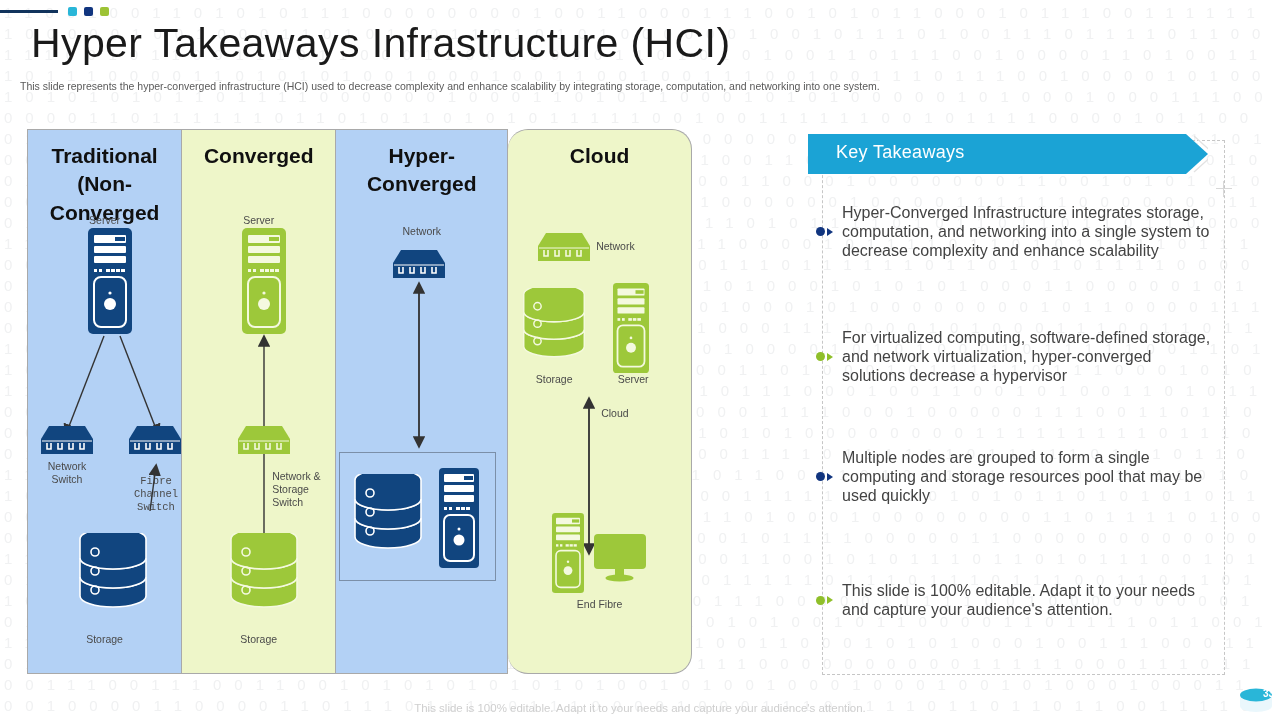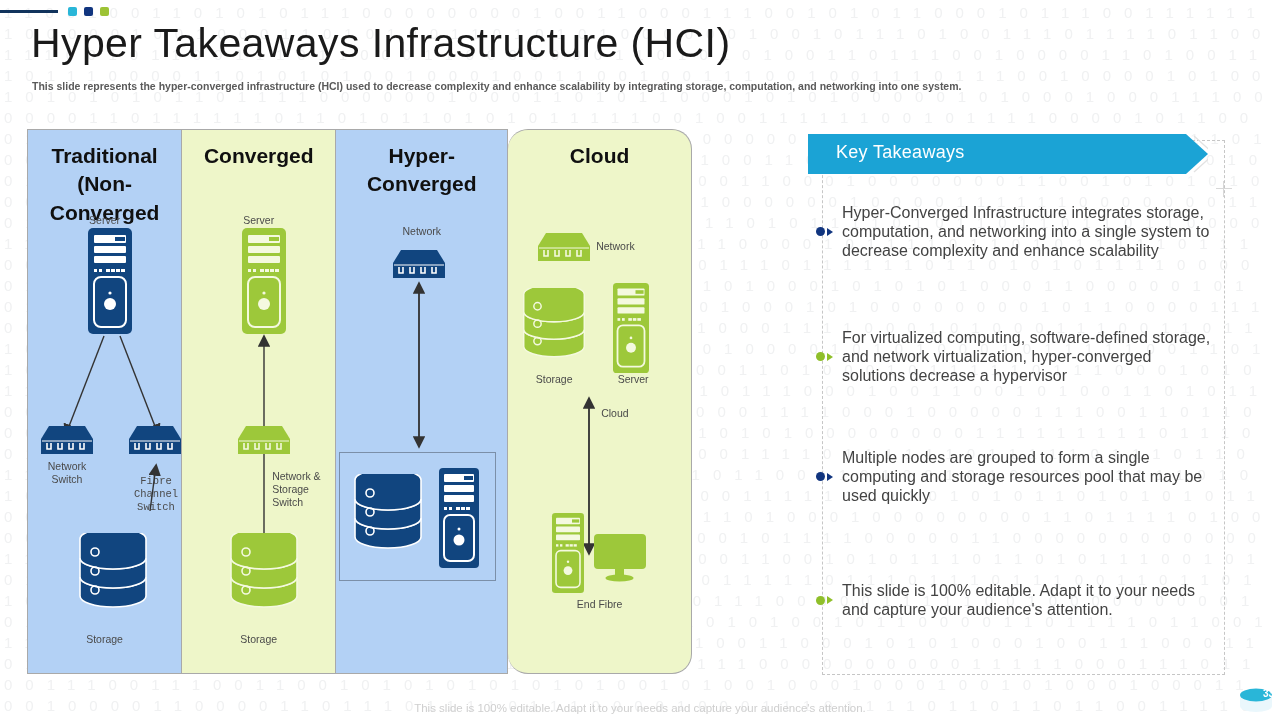--- a/index.html
+++ b/index.html
@@ -24,22 +24,22 @@
   .hdr-sq{position:absolute;top:7px;width:9px;height:9px;border-radius:2px;z-index:3;}
   #sq1{left:68px;background:#29b6d8;}
   #sq2{left:84px;background:#11357f;}
   #sq3{left:100px;background:#9dc335;}
   #page-title{
     position:absolute;left:31px;top:20px;z-index:3;
     font-size:41px;font-weight:400;color:#1a1a1a;letter-spacing:.4px;
     white-space:nowrap;
   }
   #page-subtitle{
-    position:absolute;left:32px;top:80px;z-index:3;
-    font-size:10.5px;color:#5a5a5a;white-space:nowrap;font-weight:bold;
+    position:absolute;left:20px;top:80px;z-index:3;
+    font-size:10.5px;color:#5a5a5a;white-space:nowrap;
   }
   
   #diagram{position:absolute;left:27px;top:129px;width:665px;height:545px;display:flex;z-index:2;}
   .col{position:relative;border:1px solid #a9a9a9;box-sizing:border-box;}
   .col.blue{background:#b3d1f5;}
   .col.lime{background:#eef6c9;}
   #col1{width:167px;}
   #col2{width:166px;border-left:none;}
   #col3{width:185px;border-left:none;}
   #col4{width:198px;border-left:none;border-radius:20px;}

